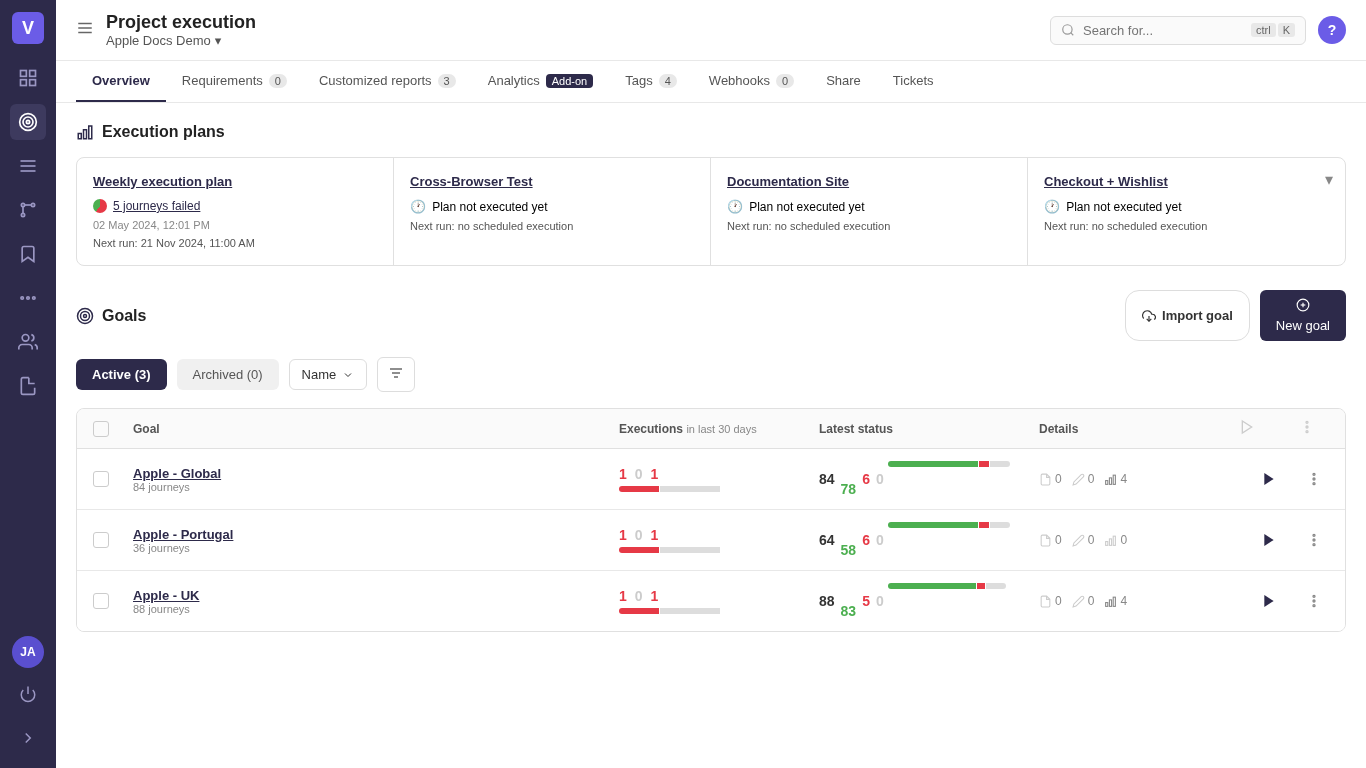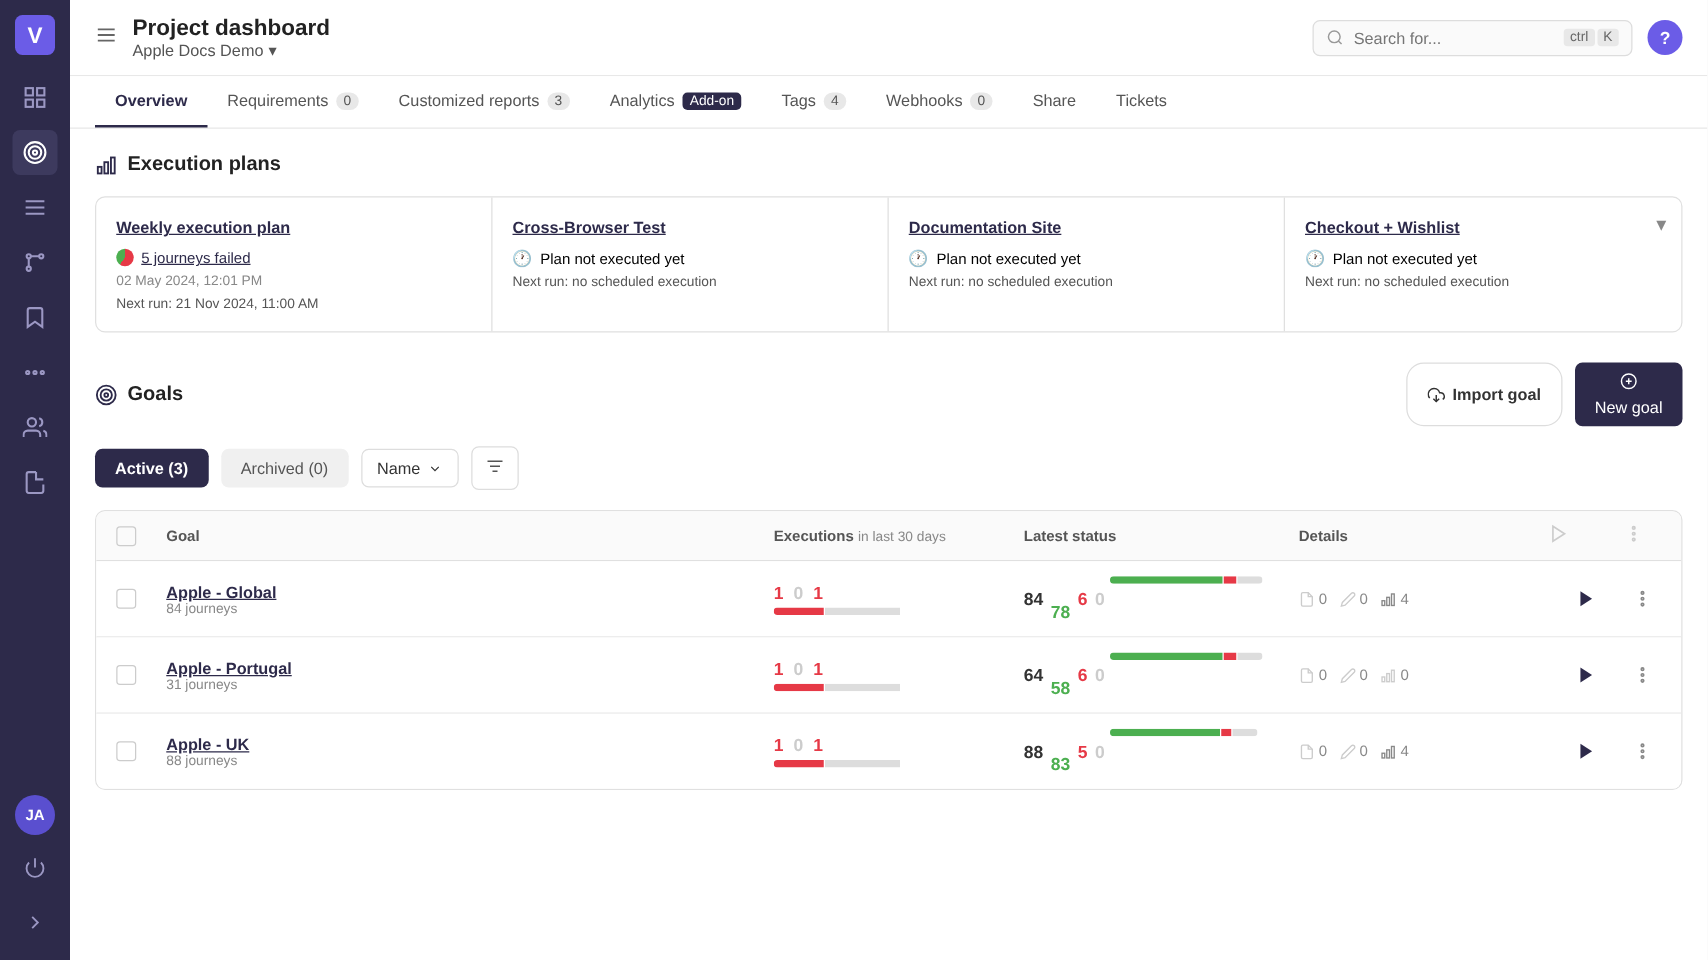--- a/index.html
+++ b/index.html
@@ -323,21 +323,21 @@
 
   <div class="header">
     <div class="header-menu-btn">
       <svg width="18" height="18" viewBox="0 0 24 24" fill="none" stroke="currentColor" stroke-width="2">
           <line x1="3" y1="6" x2="21" y2="6"></line>
           <line x1="3" y1="12" x2="21" y2="12"></line>
           <line x1="3" y1="18" x2="21" y2="18"></line>
         </svg>
     </div>
     <div class="header-title-group">
-      <div class="header-title">Project dashboard</div>
+      <div class="header-title">Project execution</div>
       <div class="header-subtitle">
         <span>Apple Docs Demo</span>
         <span>▾</span>
       </div>
     </div>
     <div class="search-box">
       <svg width="14" height="14" viewBox="0 0 24 24" fill="none" stroke="#999" stroke-width="2">
           <circle cx="11" cy="11" r="8"></circle>
           <line x1="21" y1="21" x2="16.65" y2="16.65"></line>
         </svg>
@@ -580,21 +580,21 @@
             </svg>
         </div>
       </div>
 
       <div class="goals-row">
         <div>
           <div class="checkbox"></div>
         </div>
         <div>
           <div class="goal-name">Apple - Portugal</div>
-          <div class="goal-journeys">31 journeys</div>
+          <div class="goal-journeys">36 journeys</div>
         </div>
         <div class="exec-stats">
           <div class="exec-numbers">
             <span class="num-red">1</span>
             <span class="num-gray">0</span>
             <span class="num-red">1</span>
           </div>
           <div class="exec-bar">
             <div class="bar-red" style="width:40px; height:6px;"></div>
             <div class="bar-gray" style="width:60px; height:6px;"></div>

